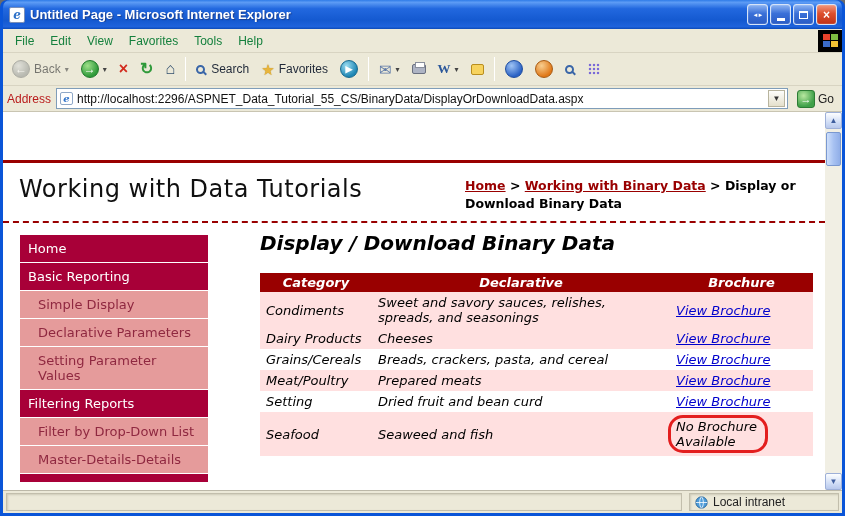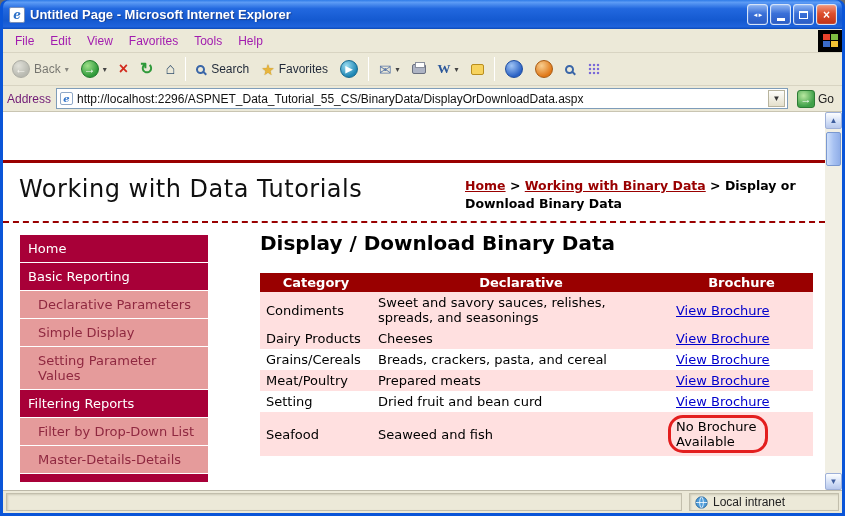--- a/index.html
+++ b/index.html
@@ -24,21 +24,21 @@
     display:flex;align-items:center;justify-content:center;cursor:pointer;
     background:linear-gradient(180deg,#8DB4F2 0%,#3A70D8 45%,#2A5CC4 100%);box-shadow:inset 0 0 1px #fff;}
   .wbtn.close{background:linear-gradient(180deg,#F0987E 0%,#DD4F2E 45%,#C03318 100%);font-size:12px;font-weight:bold;}
   .wbtn .mini{display:block;width:8px;height:3px;background:#fff;margin-top:9px;}
   .wbtn .maxi{display:block;width:9px;height:8px;border:1px solid #fff;border-top:2px solid #fff;}
   .wbtn .dockg{font-size:6px;letter-spacing:-1px;}
 
   
   .menubar{height:24px;flex:0 0 24px;background:var(--chrome);display:flex;align-items:center;
     padding-left:4px;border-bottom:1px solid #D8D4C2;}
-  .menu-item{font-size:12px;color:#a21caf;padding:3px 8px;cursor:default;}
+  .menu-item{font-size:12px;color:#15803d;padding:3px 8px;cursor:default;}
   .menu-logo{margin-left:auto;width:24px;height:22px;background:#000;display:grid;
     grid-template-columns:7px 7px;grid-template-rows:6px 6px;gap:1px;align-content:center;justify-content:center;}
   .menu-logo i{display:block;}
   .menu-logo i:nth-child(1){background:#E8432C;} .menu-logo i:nth-child(2){background:#7DBD42;}
   .menu-logo i:nth-child(3){background:#3B6CC8;} .menu-logo i:nth-child(4){background:#F2C233;}
 
   
   .toolbar{height:33px;flex:0 0 33px;background:var(--chrome);display:flex;align-items:center;
     padding:0 4px;gap:2px;border-bottom:1px solid #D8D4C2;}
   .tb-btn{display:flex;align-items:center;gap:4px;padding:2px 5px;border-radius:3px;cursor:pointer;color:#1F2838;}
@@ -64,21 +64,21 @@
   .printer{width:14px;height:10px;background:#AEB4C4;border:1px solid #6A7080;border-radius:2px;position:relative;}
   .printer::before{content:"";position:absolute;left:2px;top:-3px;width:8px;height:4px;background:#fff;border:1px solid #8A8F9C;}
   .grid9{width:12px;height:12px;background:
     radial-gradient(circle 1.5px,#7A6AD8 1.4px,transparent 1.6px) 0 0/4px 4px;}
   .dd{font-size:8px;color:#444;}
   .tb-sep{width:1px;height:24px;background:#C9C5B2;border-right:1px solid #fff;margin:0 3px;}
 
   
   .addressbar{height:26px;flex:0 0 26px;background:var(--chrome);display:flex;align-items:center;
     padding:2px 4px;gap:5px;border-bottom:1px solid #C9C5B2;}
-  .addr-label{font-size:12px;color:#701a75;}
+  .addr-label{font-size:12px;color:#b91c1c;}
   .addr-input{flex:1;height:21px;background:#fff;border:1px solid #7F9DB9;display:flex;align-items:center;
     padding:0 2px 0 3px;gap:4px;}
   .addr-page-icon{width:13px;height:13px;background:#fff;border:1px solid #8FA8C8;border-radius:2px;flex:0 0 13px;
     display:flex;align-items:center;justify-content:center;font:italic bold 10px "DejaVu Serif",serif;color:#2E71C8;}
   .addr-url{font-size:12px;color:#111;flex:1;white-space:nowrap;overflow:hidden;}
   .addr-drop{width:17px;height:17px;background:linear-gradient(#FDFDFB,#E4E0CC);border:1px solid #B8B49E;
     display:flex;align-items:center;justify-content:center;font-size:8px;color:#333;cursor:pointer;}
   .go-btn{display:flex;align-items:center;gap:3px;padding:1px 4px;cursor:pointer;}
   .go-arrow{width:18px;height:18px;border-radius:3px;background:radial-gradient(circle at 35% 30%,#B8E8A0,#3FA048 70%);
     border:1px solid #2C7C34;color:#fff;display:flex;align-items:center;justify-content:center;font-size:11px;font-weight:bold;}
@@ -92,21 +92,21 @@
     padding:12px 8px 8px 16px;border-bottom:2px dashed var(--accent);}
   .site-title{font-size:24px;color:#101010;letter-spacing:0.5px;}
   .breadcrumb{width:352px;font-size:12.5px;font-weight:bold;line-height:1.45;color:#000;padding-top:2px;}
   .breadcrumb a{color:var(--accent);text-decoration:underline;cursor:pointer;}
   .page-body{position:relative;}
   .sidebar{position:absolute;left:17px;top:12px;width:188px;font-size:13px;}
   .s-item{border-bottom:1px solid #fff;padding:6px 8px;cursor:pointer;}
   .s-section{background:var(--sidebar-dark);color:#fff;}
   .s-link{background:var(--sidebar-pink);color:var(--sidebar-pink-text);padding-left:18px;}
   .s-partial{background:var(--sidebar-dark);height:9px;padding:0;}
-  .main{margin-left:257px;margin-right:12px;padding-top:6px;}
+  .main{margin-left:257px;margin-right:12px;padding-top:6px;font-style:italic;}
   .main-heading{font-size:20px;font-weight:bold;color:#000;margin:2px 0 18px;}
   table.datagrid{border-collapse:collapse;width:100%;font-size:13px;color:#000;table-layout:fixed;}
   table.datagrid th{background:var(--accent);color:#fff;font-weight:bold;text-align:center;padding:2px 4px;}
   table.datagrid td{padding:3px 6px;vertical-align:middle;}
   tr.alt td{background:var(--row-alt);}
   td.cat{white-space:nowrap;overflow:hidden;}
   a.brochure-link{color:var(--link);text-decoration:underline;cursor:pointer;}
   .annotation-oval{display:inline-block;width:100px;border:3px solid var(--annotation);
     border-radius:15px;padding:1px 5px;margin-left:-8px;}
 
@@ -248,22 +248,22 @@
         <div class="site-title">Working with Data Tutorials</div>
         <div class="breadcrumb">
           <a>Home</a><span> &gt; </span><a>Working with Binary Data</a><span> &gt; </span><span>Display or Download Binary Data</span>
         </div>
       </div>
 
       <div class="page-body">
         <div class="sidebar">
           <div class="s-item s-section"><span>Home</span></div>
           <div class="s-item s-section"><span>Basic Reporting</span></div>
+          <div class="s-item s-link"><span>Simple Display</span></div>
           <div class="s-item s-link"><span>Declarative Parameters</span></div>
-          <div class="s-item s-link"><span>Simple Display</span></div>
           <div class="s-item s-link"><span>Setting Parameter Values</span></div>
           <div class="s-item s-section"><span>Filtering Reports</span></div>
           <div class="s-item s-link"><span>Filter by Drop-Down List</span></div>
           <div class="s-item s-link"><span>Master-Details-Details</span></div>
           <div class="s-item s-partial"></div>
         </div>
 
         <div class="main">
           <div class="main-heading">Display / Download Binary Data</div>
 

